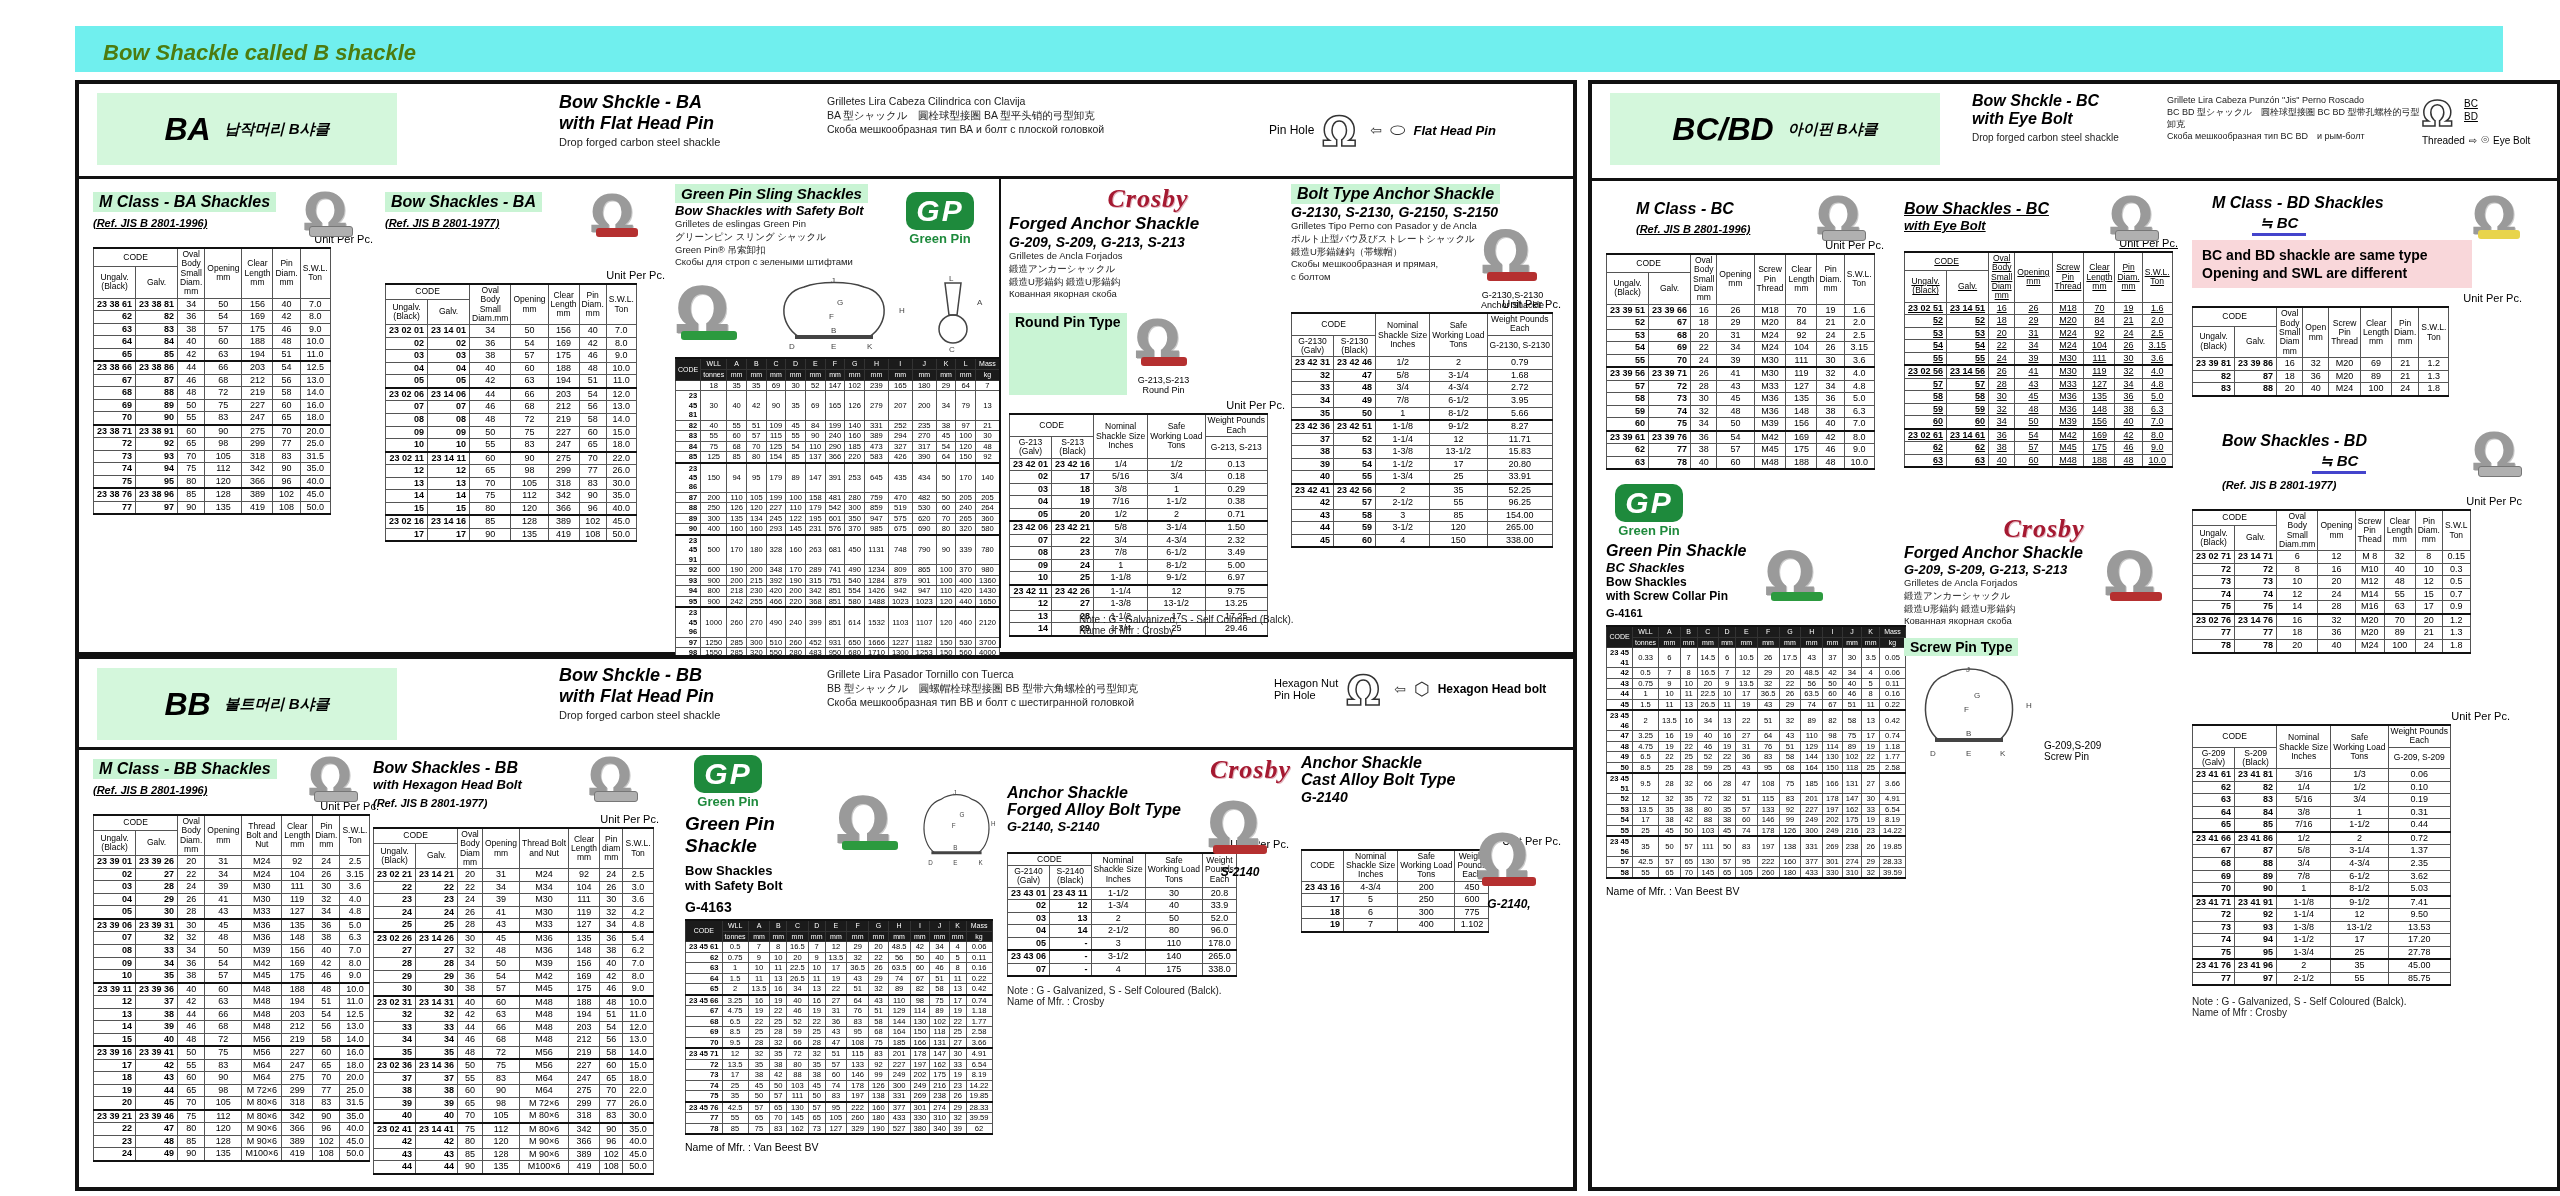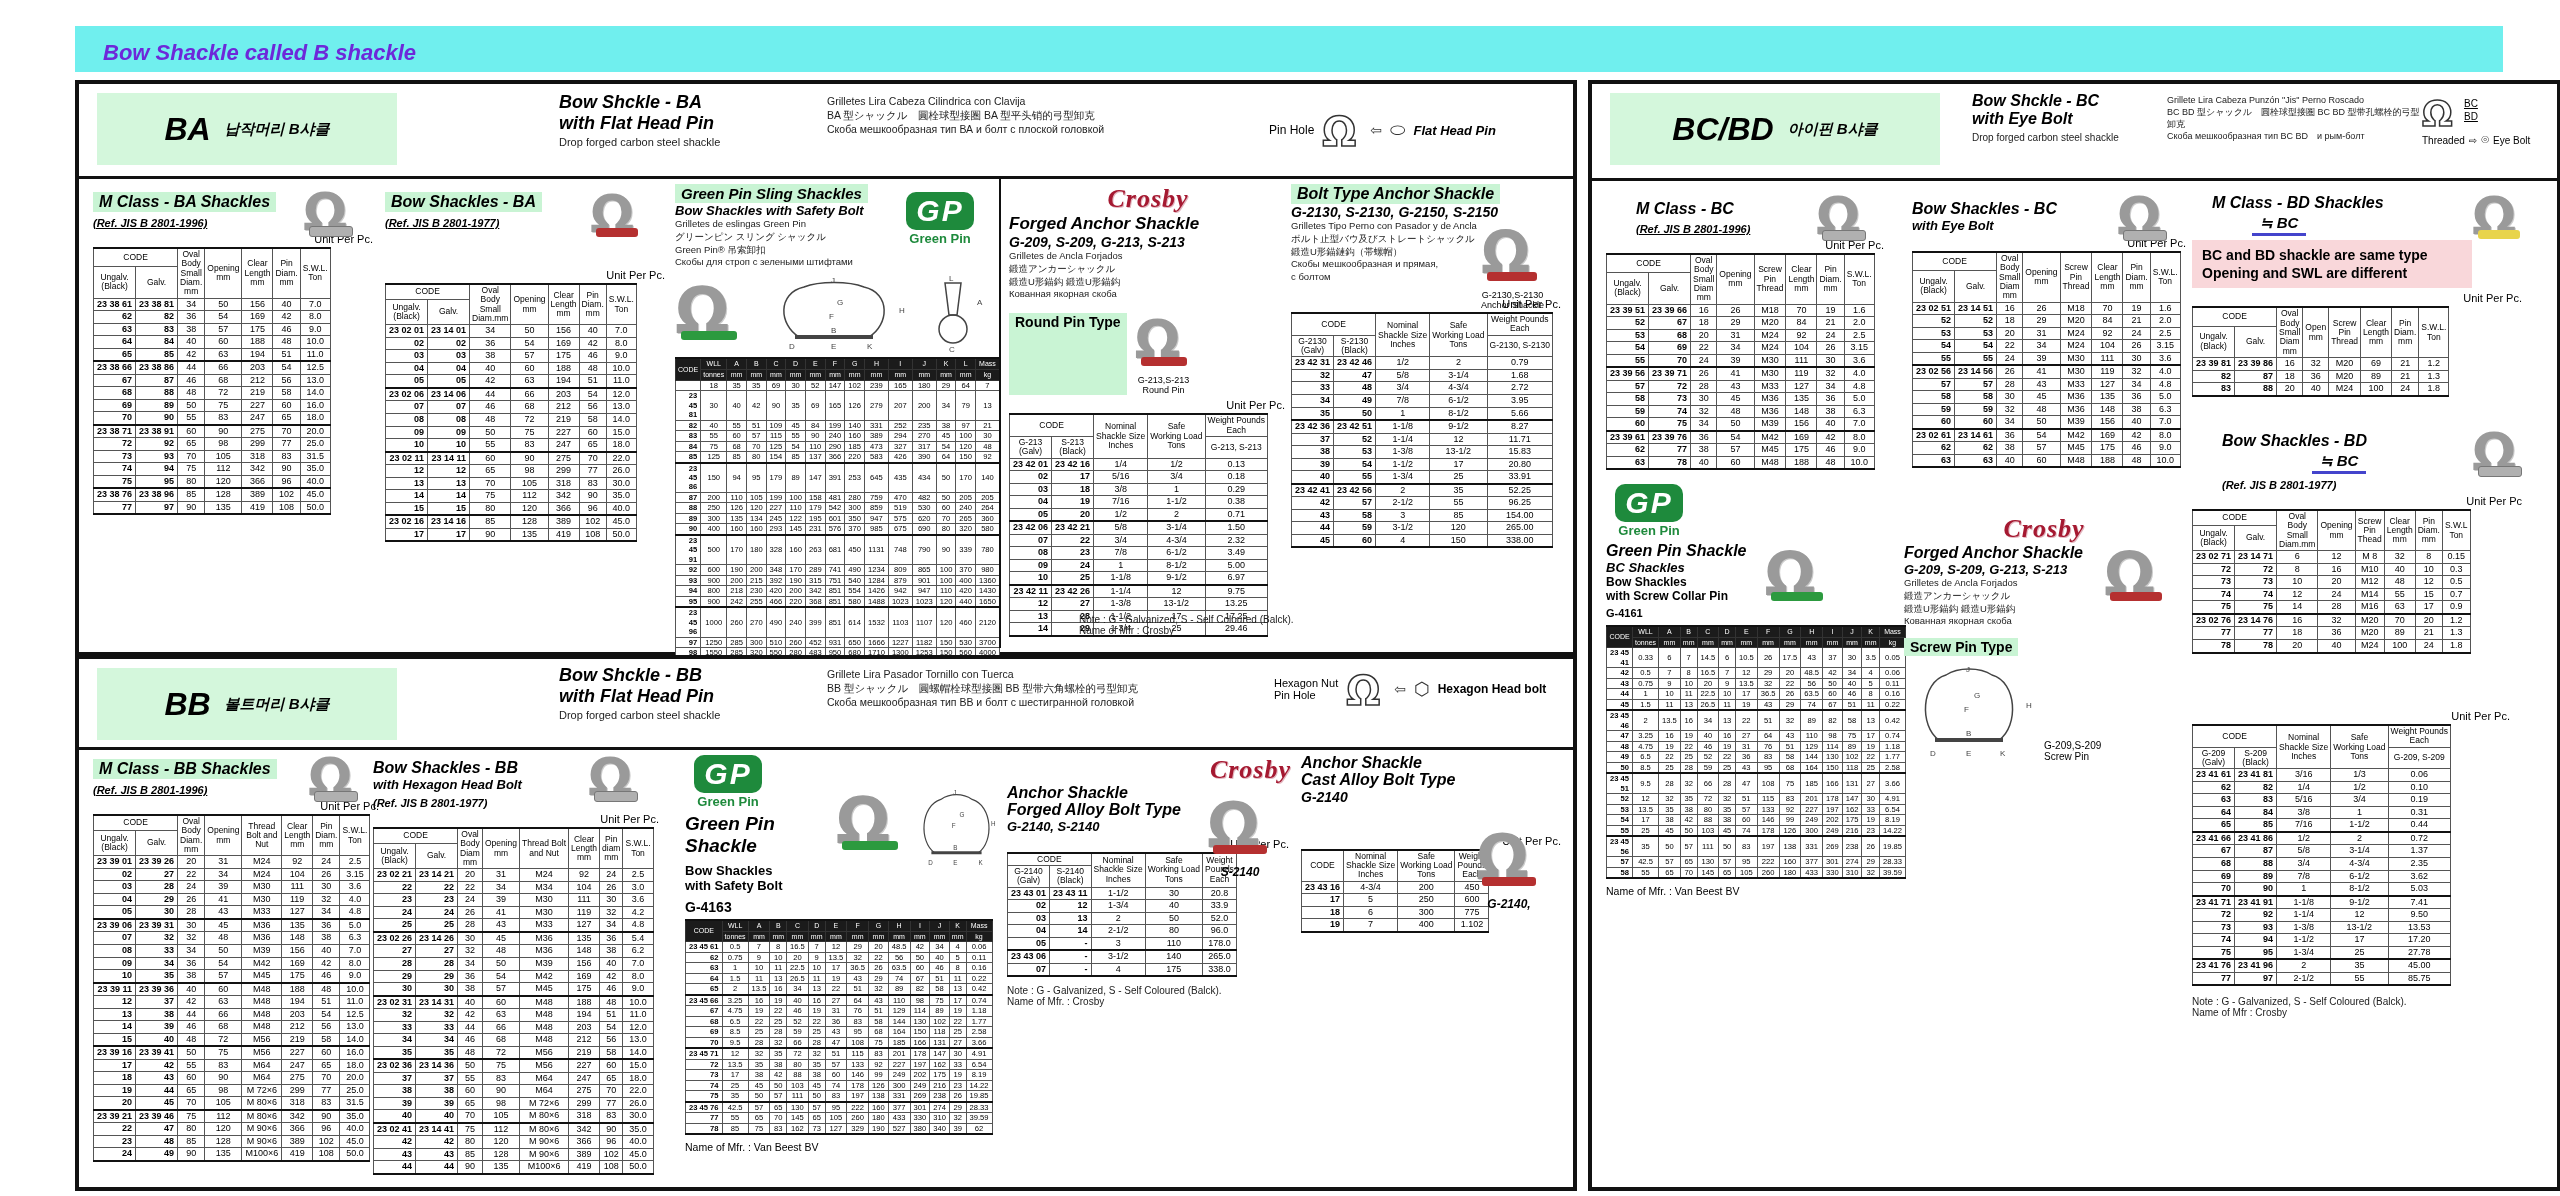--- a/index.html
+++ b/index.html
@@ -1,20 +1,20 @@
 <!DOCTYPE html>
 <html><head>
 <meta charset="utf-8">
 <style>
   html,body{margin:0;padding:0;background:#e8e8e8;font-family:"Liberation Sans",sans-serif;}
   #page{position:relative;width:2560px;height:1196px;background:#fff;overflow:hidden;}
   .abs{position:absolute;}
   
   #titlebar{left:75px;top:26px;width:2428px;height:46px;background:#70efee;display:flex;align-items:center;}
-  #titlebar .t{font-size:22px;font-weight:bold;font-style:italic;padding-left:28px;color:#6d28d9;margin-top:8px;}
+  #titlebar .t{font-size:22px;font-weight:bold;font-style:italic;padding-left:28px;color:#4d7c0f;margin-top:8px;}
   
   .panel{border:4px solid #111;background:#fff;}
   .panel-hd{position:absolute;left:0;top:0;right:0;height:92px;border-bottom:3px solid #111;}
   .taglabel{position:absolute;left:18px;top:9px;width:300px;height:72px;background:#d4f7dc;display:flex;align-items:center;justify-content:center;gap:14px;}
   .taglabel .big{font-size:32px;font-weight:bold;font-style:italic;}
   .taglabel .kr{font-size:15px;font-weight:bold;font-style:italic;}
   .hd-title{font-size:18px;font-weight:bold;font-style:italic;line-height:1.15;}
   .hd-sub{font-size:11px;color:#222;margin-top:3px;}
   .langs{font-size:10.5px;line-height:1.35;color:#222;}
   .hl{background:#c9f4d4;display:inline-block;padding:1px 6px;}
@@ -2814,21 +2814,21 @@
                 <td>310</td>
                 <td>32</td>
                 <td>39.59</td>
               </tr>
             </tbody>
           </table>
         </div>
       <div class="mfr" style="margin-top:6px;">Name of Mfr. :  Van Beest BV</div>
     </div>
 
-    <div class="abs" style="left:320px;top:116px;width:276px;">
+    <div class="abs" style="left:312px;top:116px;width:276px;text-decoration:underline;">
       <div class="colhead">Bow Shackles - BC</div>
       <div class="colhead" style="font-size:13px;">with Eye Bolt</div>
       <div class="abs" style="left:205px;top:-10px;">
           <div class="shk"><span class="omega">Ω</span><span class="pin pin-gray"></span></div>
         </div>
       <div class="unit">Unit Per Pc.</div>
       <div>
           <table class="tbl">
             <thead>
               <tr>

